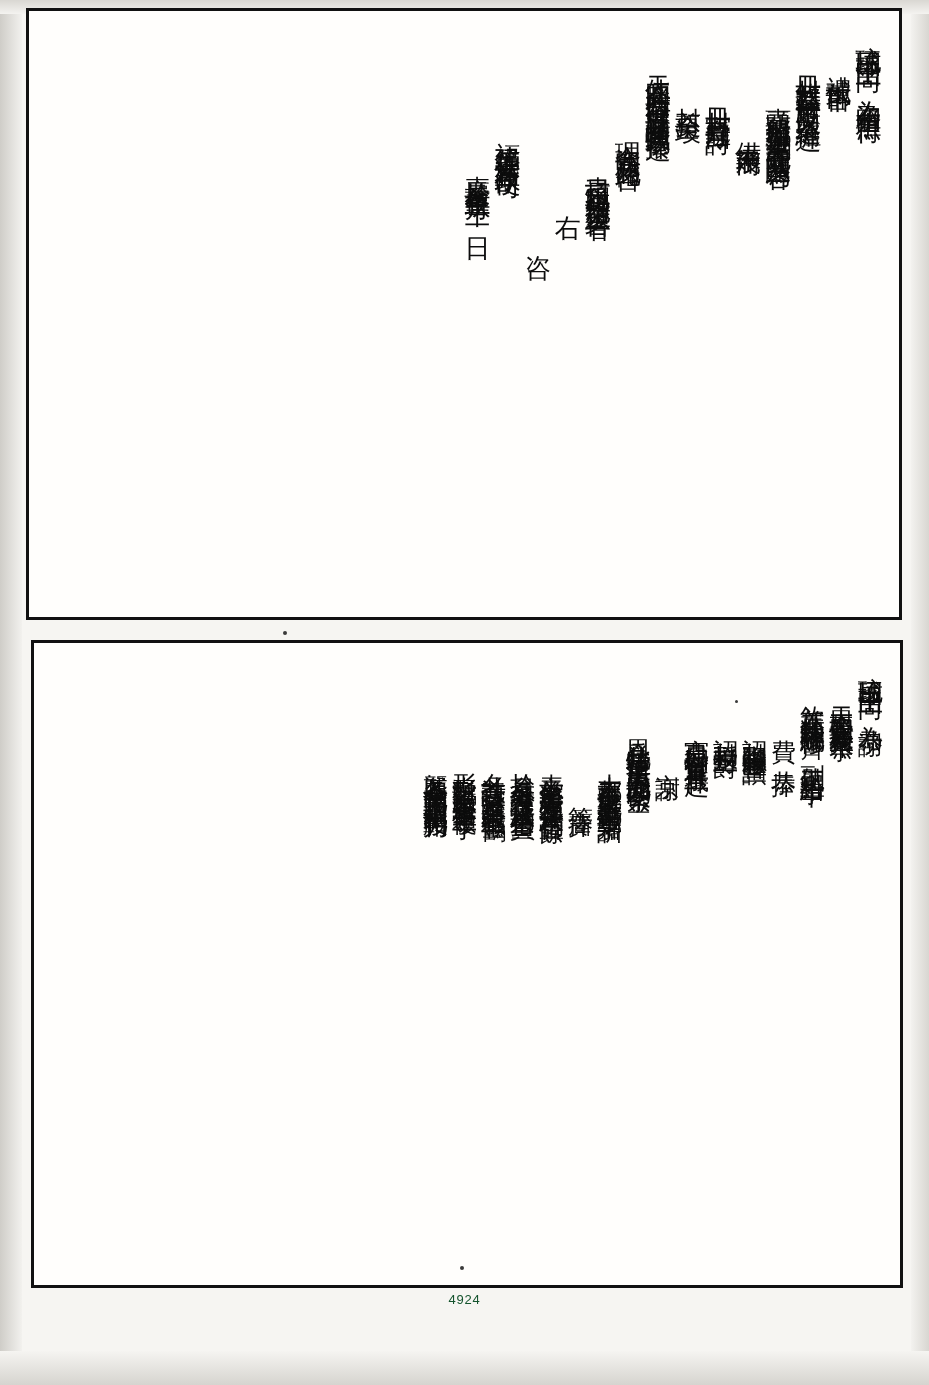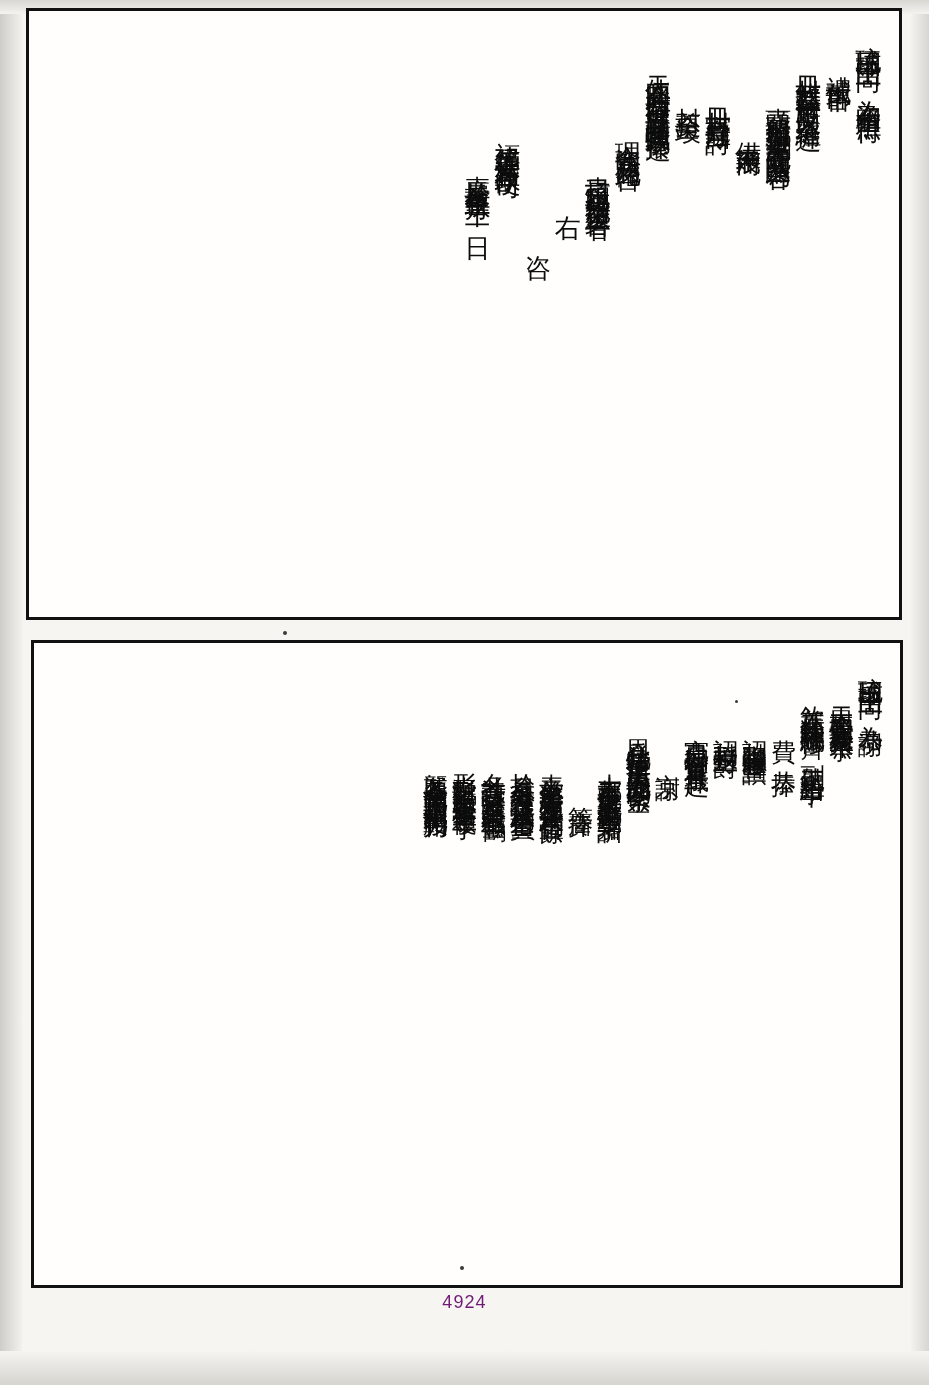--- a/index.html
+++ b/index.html
@@ -99,22 +99,22 @@
   #block-upper .col { font-size: 26px; letter-spacing: 0.14em; }
   #block-lower .col { font-size: 25px; letter-spacing: 0.12em; }
 
   .page-number {
     position: absolute;
     left: 0;
     top: 1292px;
     width: 929px;
     text-align: center;
     font-family: "Liberation Sans", sans-serif;
-    font-size: 18px;
-    color: #701a75;
+    font-size: 13px;
+    color: #14532d;
     letter-spacing: 0.06em;
   }
 
   
   .speck {
     position: absolute;
     background: #3a3a3a;
     border-radius: 50%;
   }
 </style>

